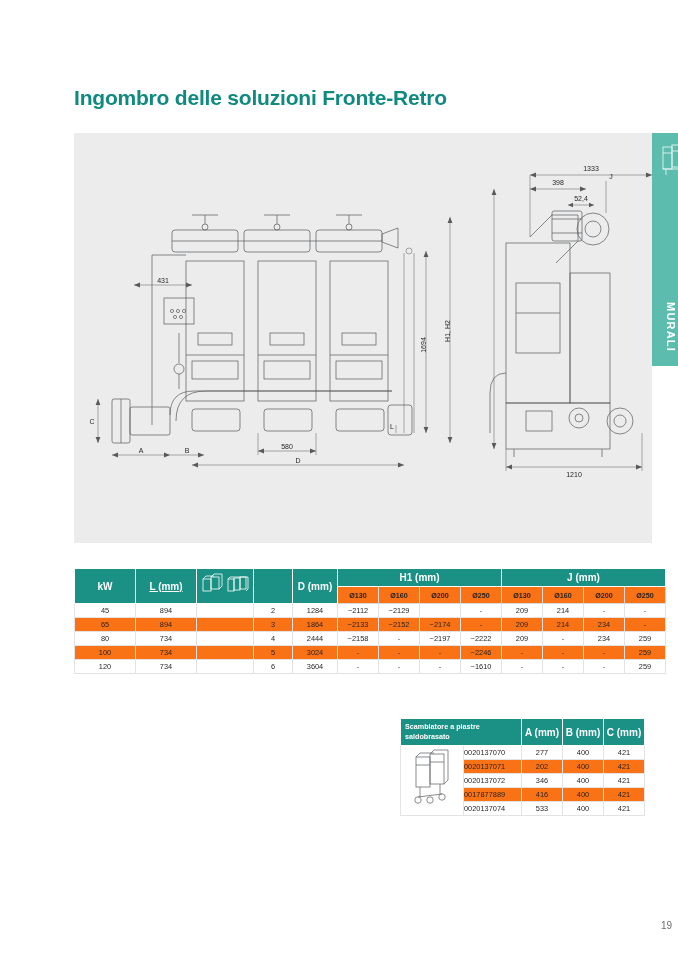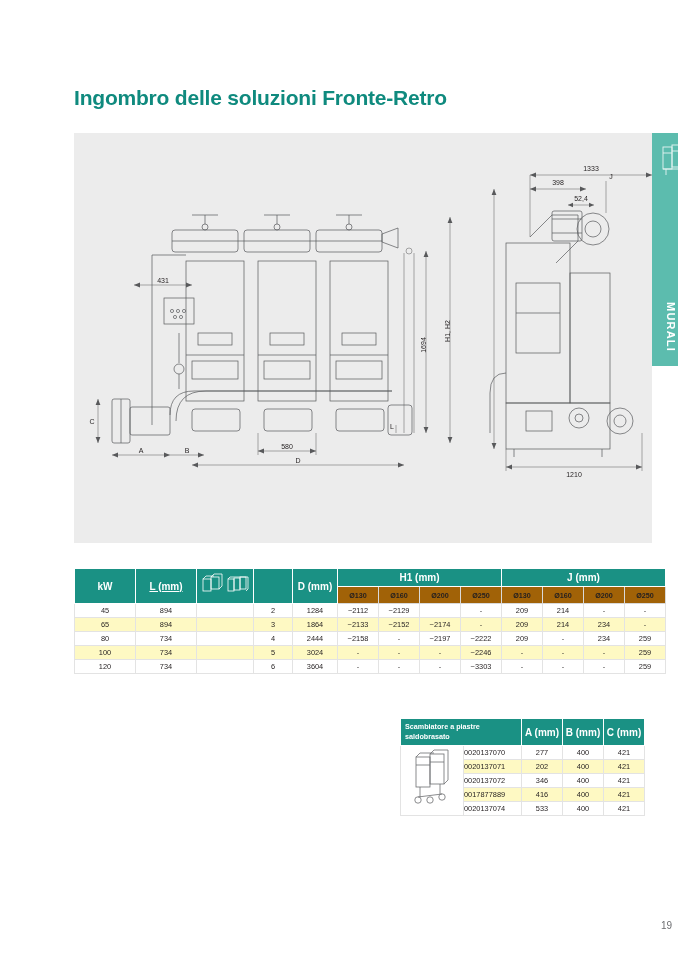--- a/index.html
+++ b/index.html
@@ -98,28 +98,28 @@
     padding: 0;
     font-weight: normal;
   }
   .t-head {
     background: #1a9184;
     color: #ffffff;
     font-weight: bold;
     font-size: 10px;
   }
   .t-sub {
-    background: #a16207;
+    background: #f97316;
     color: #231f20;
     font-weight: bold;
     font-size: 7.2px;
     border: 1px solid #d9d9d9;
   }
   .row-odd { background: #ffffff; }
-  .row-even { background: #fef9c3; }
+  .row-even { background: #f97316; }
   .cell { border: 1px solid #e3e3e3; height: 13px; }
 
   
   .main-table {
     position: absolute;
     left: 50px;
     top: 568px;
   }
   .main-table .left-head { width: 60px; }
   .main-table .left-head2 { width: 60px; text-decoration: underline; }
@@ -478,21 +478,21 @@
         </tr>
         <tr class="row-odd">
           <td class="cell">120</td>
           <td class="cell">734</td>
           <td class="cell"></td>
           <td class="cell">6</td>
           <td class="cell">3604</td>
           <td class="cell">-</td>
           <td class="cell">-</td>
           <td class="cell">-</td>
-          <td class="cell">~3303</td>
+          <td class="cell">~1610</td>
           <td class="cell">-</td>
           <td class="cell">-</td>
           <td class="cell">-</td>
           <td class="cell">259</td>
         </tr>
       </tbody>
     </table>
   </div>
 
   <div class="plate-table">

